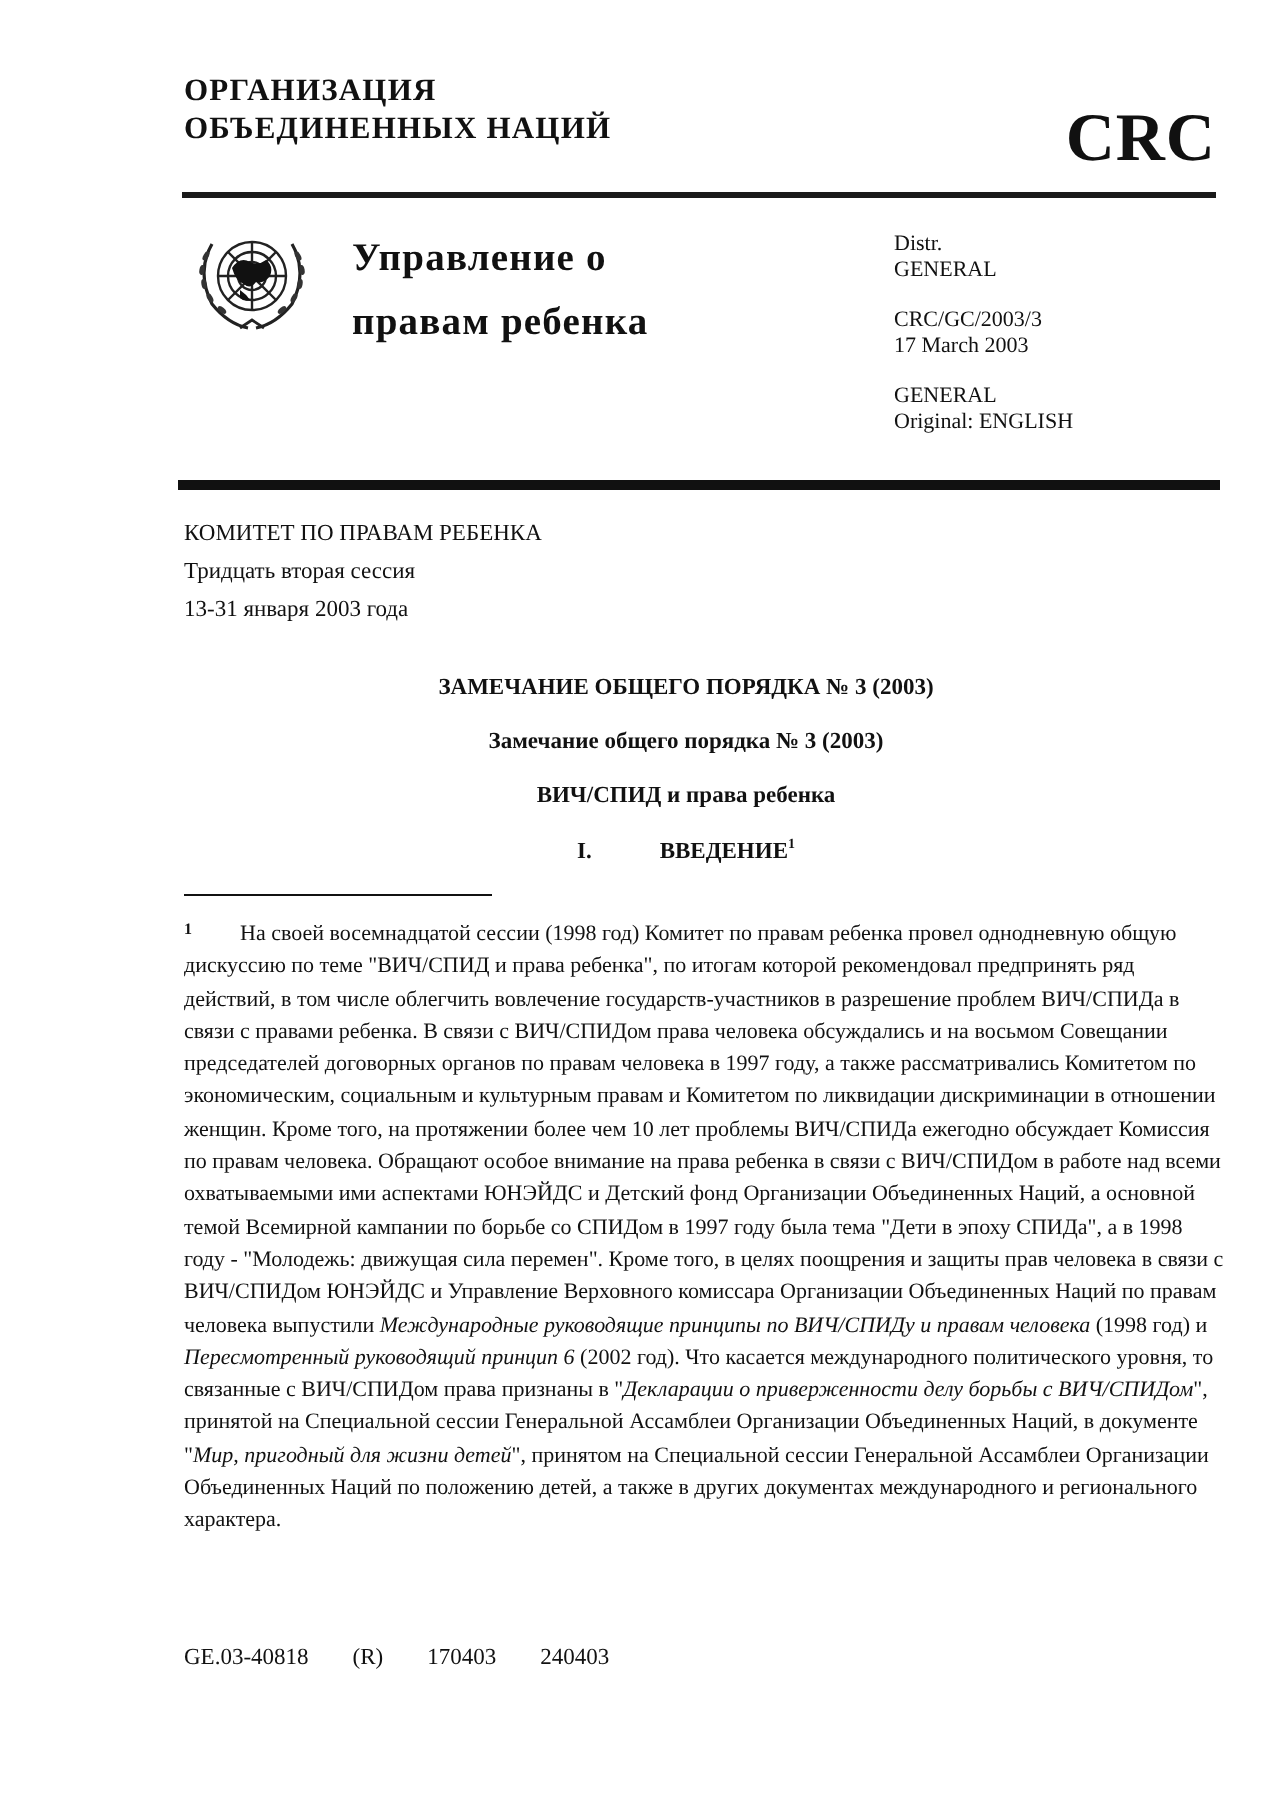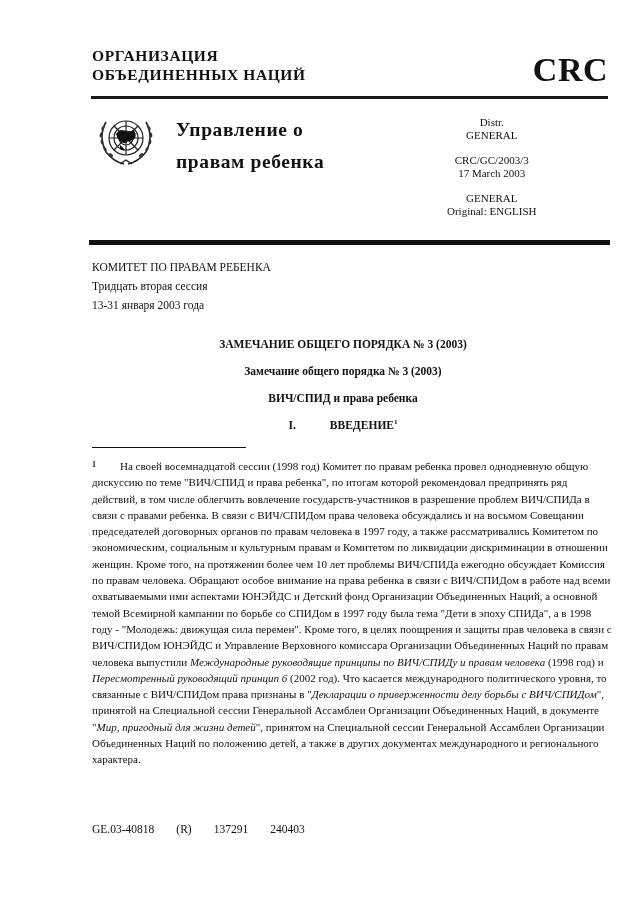--- a/index.html
+++ b/index.html
@@ -1,23 +1,23 @@
 <!DOCTYPE html>
 <html><head>
 <meta charset="utf-8">
 <style>
   html, body { margin: 0; padding: 0; background: #ffffff; }
   body { width: 640px; height: 905px; position: relative; overflow: hidden; font-family: "Liberation Serif", "DejaVu Serif", serif; color: #111; }
   .abs { position: absolute; }
-  .org { left: 92px; top: 46px; font-weight: bold; font-size: 15.5px; line-height: 19px; letter-spacing: 0.6px; }
+  .org { left: 92px; top: 36px; font-weight: bold; font-size: 15.5px; line-height: 19px; letter-spacing: 0.6px; }
   .crc { right: 32px; top: 50px; font-weight: bold; font-size: 34px; line-height: 40px; letter-spacing: 0.5px; }
   .rule-top { left: 91px; top: 96px; width: 517px; height: 3px; background: #1a1a1a; }
   .emblem { left: 94px; top: 112px; width: 64px; height: 58px; }
   .conv-title { left: 176px; top: 114px; font-weight: bold; font-size: 19.5px; line-height: 32px; letter-spacing: 0.6px; }
-  .meta { left: 447px; top: 116px; font-size: 11px; line-height: 13px; text-align: center; }
+  .meta { left: 447px; top: 116px; font-size: 11px; line-height: 13px; }
   .meta .block { margin-bottom: 12px; }
   .rule-thick { left: 89px; top: 240px; width: 521px; height: 5px; background: #111; }
   .committee { left: 92px; top: 258px; font-size: 11.5px; line-height: 19px; }
   .center { left: 0; width: 686px; text-align: center; font-weight: bold; font-size: 11.5px; }
   .h1 { top: 338px; }
   .h2 { top: 365px; }
   .h3 { top: 392px; }
   .h4 { top: 418px; }
   .h4 .num { margin-right: 34px; }
   .h4 sup { font-size: 7px; vertical-align: 5px; }
@@ -108,14 +108,14 @@
 <div class="abs center h3">ВИЧ/СПИД и права ребенка</div>
 <div class="abs center h4">
   <span class="num">I.</span><span>ВВЕДЕНИЕ</span><sup>1</sup>
 </div>
 
 <div class="abs fn-rule"></div>
 
 <div class="abs footnote"><span class="fn-mark">1</span><span>На своей восемнадцатой сессии (1998 год) Комитет по правам ребенка провел однодневную общую дискуссию по теме "ВИЧ/СПИД и права ребенка", по итогам которой рекомендовал предпринять ряд действий, в том числе облегчить вовлечение государств-участников в разрешение проблем ВИЧ/СПИДа в связи с правами ребенка. В связи с ВИЧ/СПИДом права человека обсуждались и на восьмом Совещании председателей договорных органов по правам человека в 1997 году, а также рассматривались Комитетом по экономическим, социальным и культурным правам и Комитетом по ликвидации дискриминации в отношении женщин.  Кроме того, на протяжении более чем 10 лет проблемы ВИЧ/СПИДа ежегодно обсуждает Комиссия по правам человека.  Обращают особое внимание на права ребенка в связи с ВИЧ/СПИДом в работе над всеми охватываемыми ими аспектами ЮНЭЙДС и Детский фонд Организации Объединенных Наций, а основной темой Всемирной кампании по борьбе со СПИДом в 1997 году была тема "Дети в эпоху СПИДа", а в 1998 году - "Молодежь:  движущая сила перемен".  Кроме того, в целях поощрения и защиты прав человека в связи с ВИЧ/СПИДом ЮНЭЙДС и Управление Верховного комиссара Организации Объединенных Наций по правам человека выпустили </span><i>Международные руководящие принципы по ВИЧ/СПИДу и правам человека</i><span> (1998 год) и </span><i>Пересмотренный руководящий принцип 6</i><span> (2002 год).  Что касается международного политического уровня, то связанные с ВИЧ/СПИДом права признаны в "</span><i>Декларации о приверженности делу борьбы с ВИЧ/СПИДом</i><span>", принятой на Специальной сессии Генеральной Ассамблеи Организации Объединенных Наций, в документе "</span><i>Мир, пригодный для жизни детей</i><span>", принятом на Специальной сессии Генеральной Ассамблеи Организации Объединенных Наций по положению детей, а также в других документах международного и регионального характера.</span></div>
 
 <div class="abs job">
-  <span>GE.03-40818</span><span>(R)</span><span>137291</span><span>240403</span>
+  <span>GE.03-40818</span><span>(R)</span><span>170403</span><span>240403</span>
 </div>
 
 </body></html>

